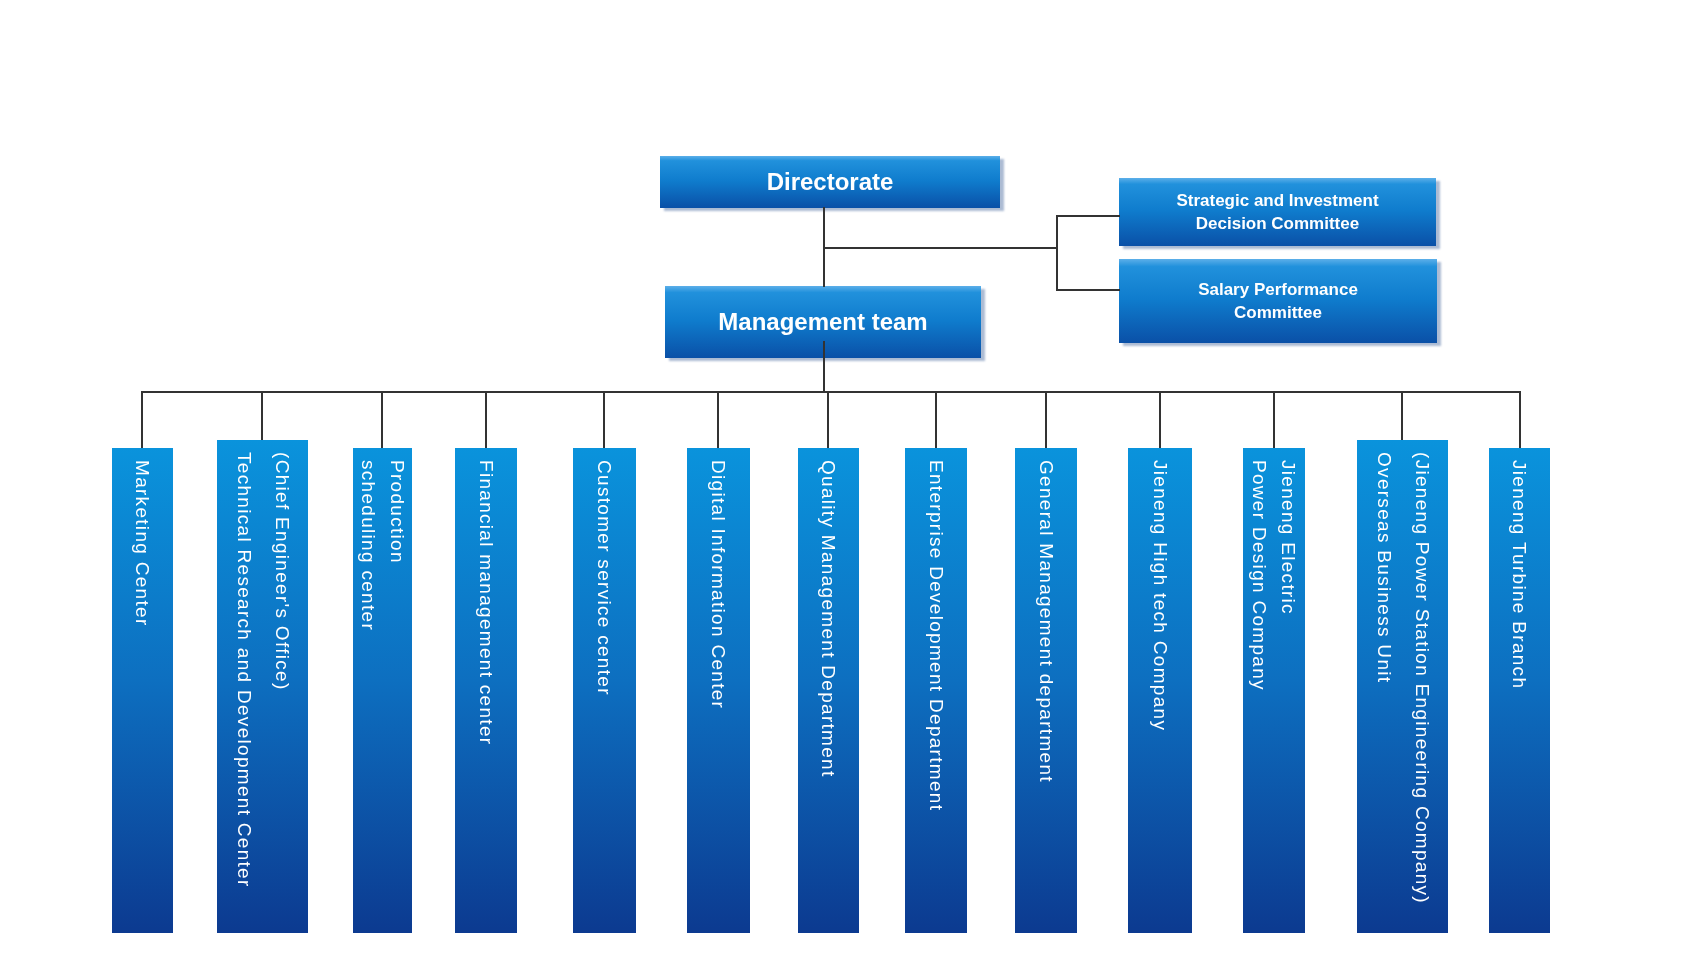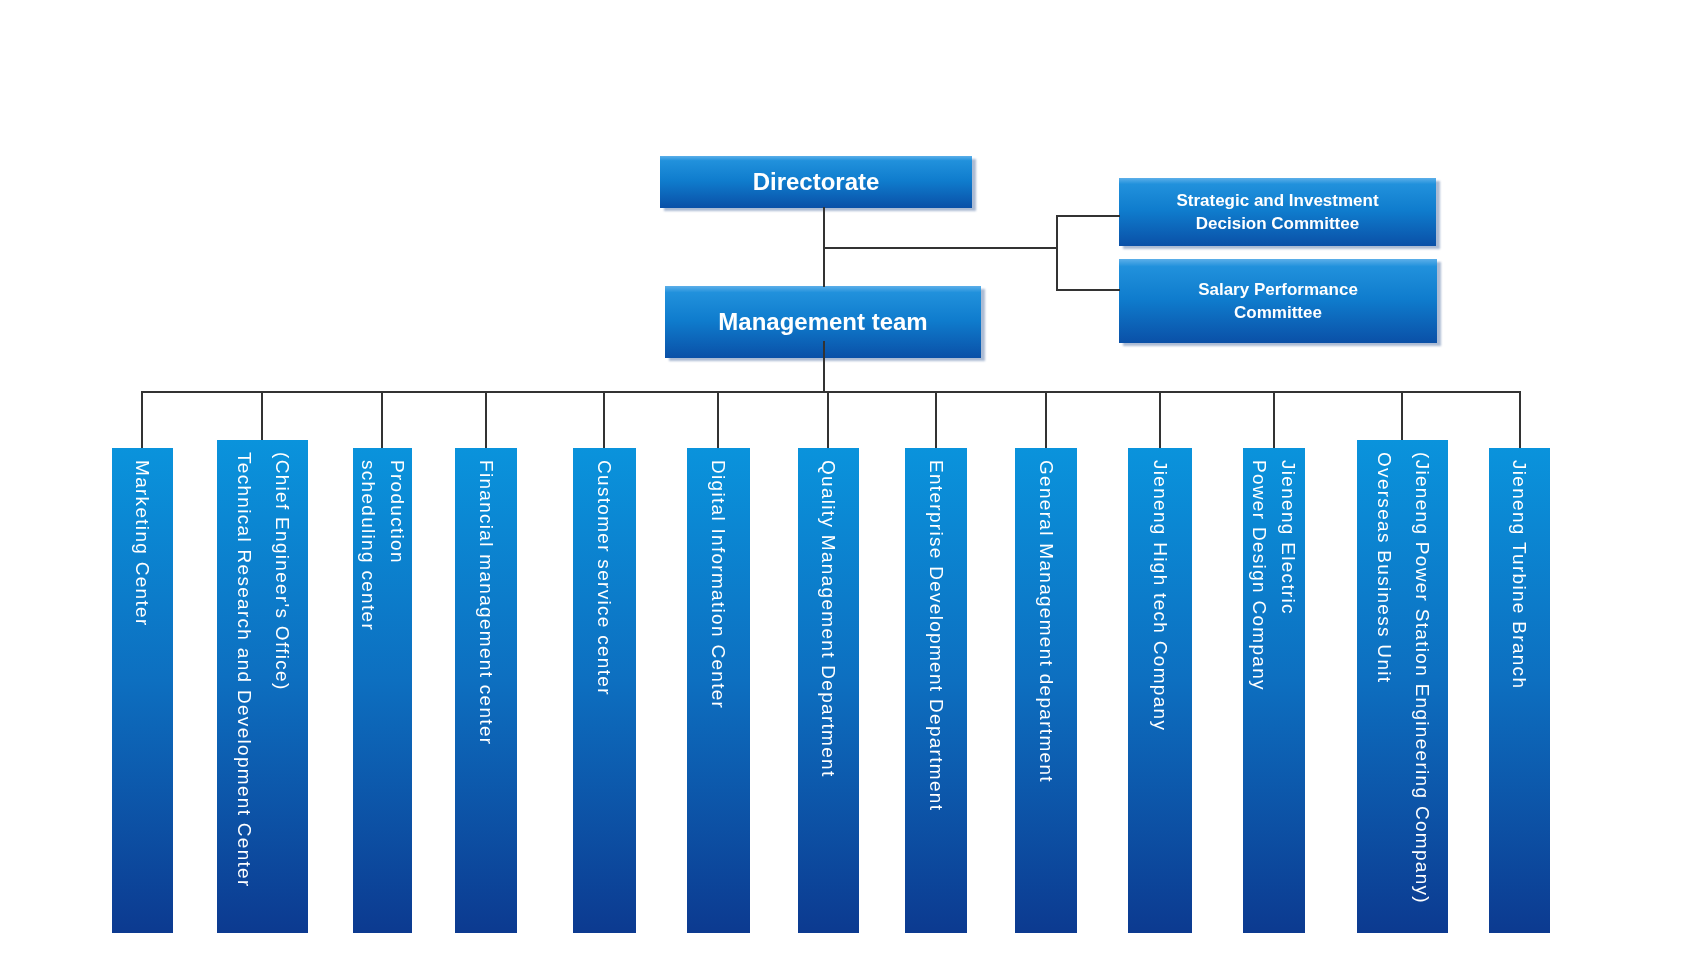--- a/index.html
+++ b/index.html
@@ -8,21 +8,21 @@
   .canvas { position:relative; width:1683px; height:957px; background:#fff; }
 
   .title { position:absolute; left:0; top:60px; width:1590px; text-align:center;
            font-size:31px; font-weight:bold; color:#151515; letter-spacing:0.5px; }
 
   
   .hbox { position:absolute; display:flex; align-items:center; justify-content:center;
           background:linear-gradient(180deg,#5cafe9 0%,#2191dc 9%,#0f7ccd 48%,#0a50a7 100%);
           color:#fff; font-weight:bold; text-align:center;
           box-shadow:4px 3px 2px rgba(16,60,130,0.35); }
-  .directorate { left:660px; top:156px; width:312px; height:52px; font-size:24px; }
+  .directorate { left:660px; top:156px; width:340px; height:52px; font-size:24px; }
   .management  { left:665px; top:286px; width:316px; height:72px; font-size:24px; }
   .committee   { font-size:17px; line-height:23px; white-space:pre-line; }
   .c1 { left:1119px; top:178px; width:317px; height:68px; }
   .c2 { left:1119px; top:259px; width:318px; height:84px; }
 
   
   .line { position:absolute; background:#333333; }
   .vline { width:2px; }
   .hline { height:2px; }
   .v1   { left:823px; top:207px; height:80px; }

